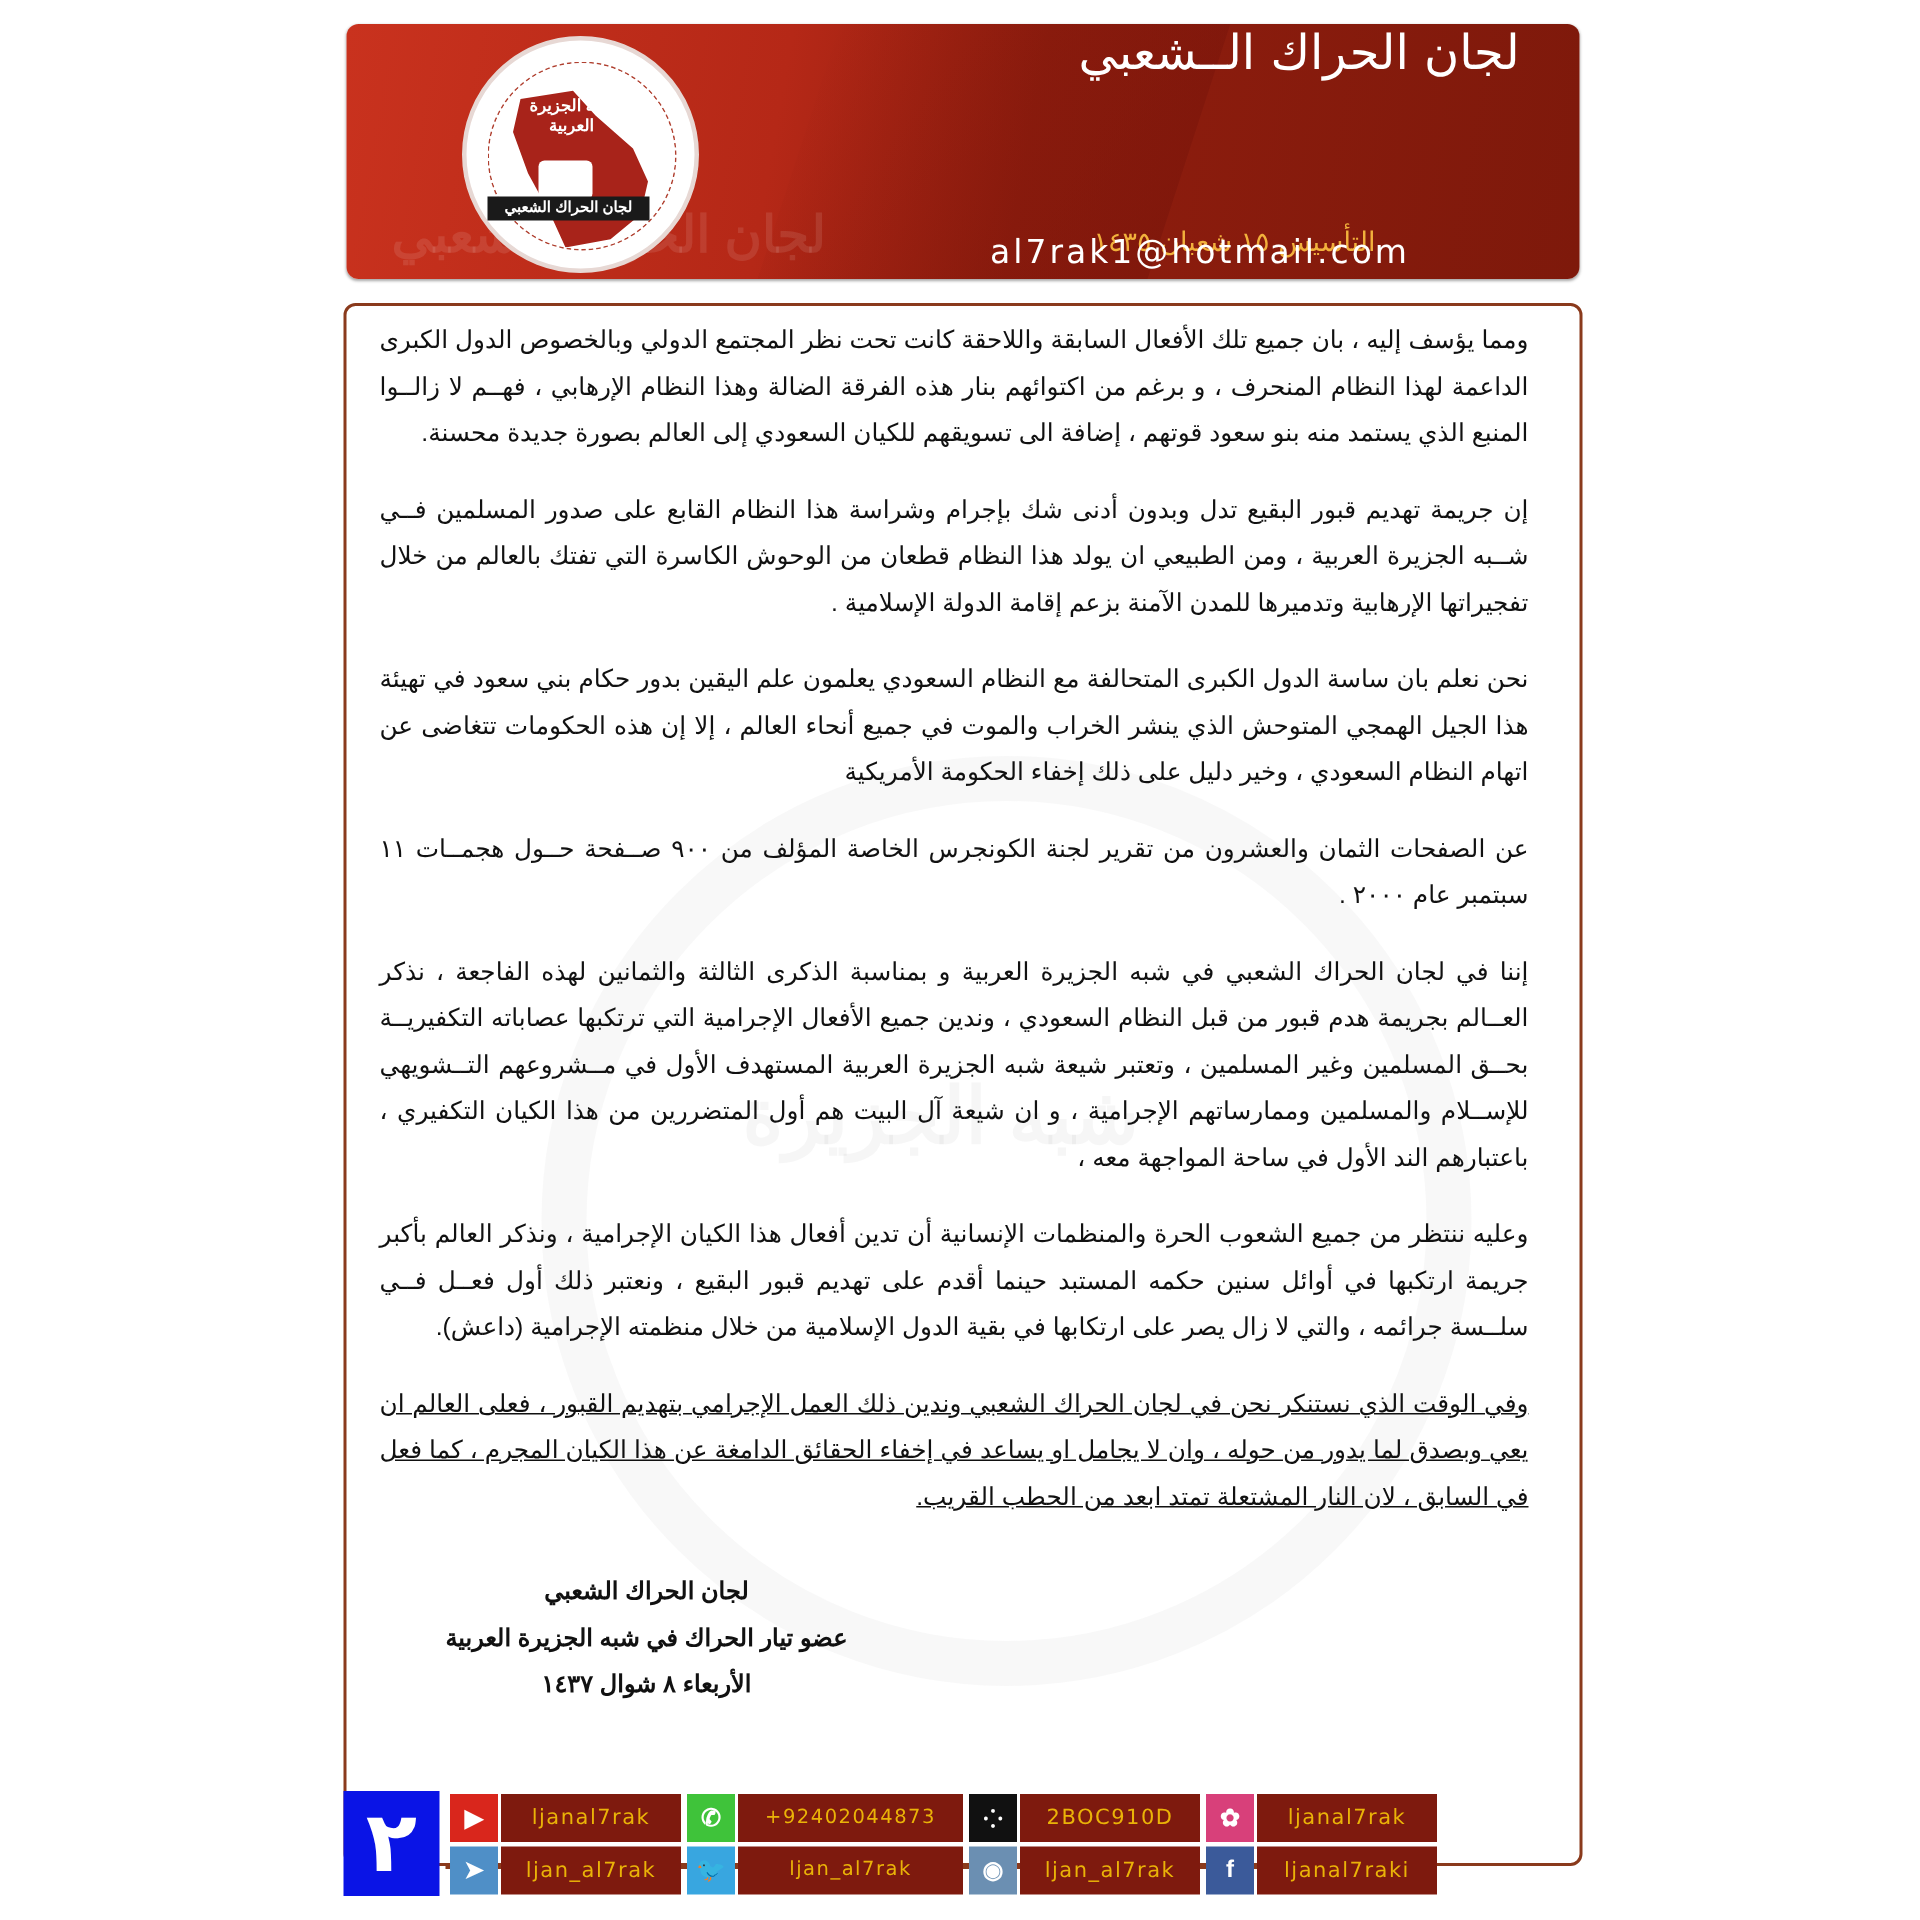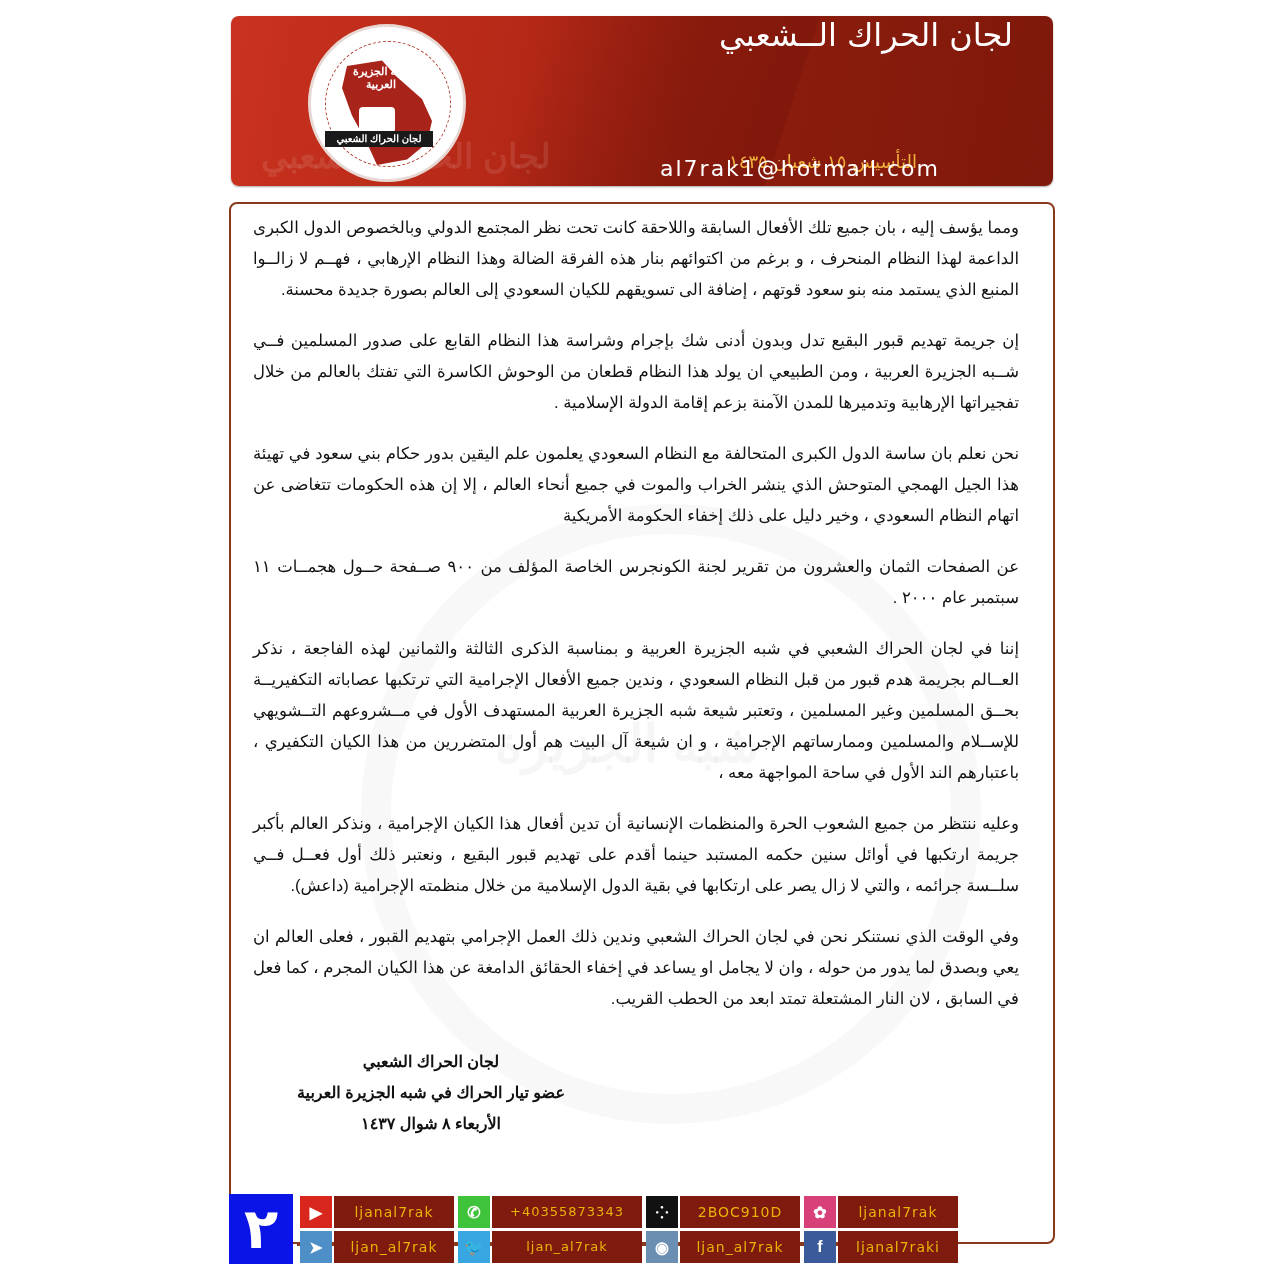--- a/index.html
+++ b/index.html
@@ -78,21 +78,21 @@
   .watermark-text {
     position: absolute; left: 264px; top: 510px; font-size: 52px; font-weight: bold;
     color: rgba(140,140,140,0.08); direction: rtl;
   }
   .body-text {
     position: absolute; left: 22px; top: 8px; width: 766px;
     direction: rtl; text-align: justify; text-align-last: right;
     font-family: "Liberation Sans", sans-serif; font-size: 16.5px; line-height: 31px; color: #111;
   }
   .body-text p { margin: 0 0 20px 0; }
-  .body-text p.tight { margin-bottom: 16px; }
+  .body-text p.tight { margin-bottom: 16px; text-decoration: underline; }
   .signature {
     position: absolute; left: 40px; top: 842px; width: 320px;
     direction: rtl; text-align: center; font-weight: bold; font-size: 16px; line-height: 31px; color: #111;
   }
   
   .page-num {
     position: absolute; left: 229px; top: 1194px; width: 64px; height: 70px;
     background: #0a14e6; color: #ffffff; font-size: 56px; font-weight: bold;
     text-align: center; line-height: 70px; font-family: "DejaVu Sans", sans-serif;
   }
@@ -151,21 +151,21 @@
 <div class="page-num">٢</div>
 
 <div class="social">
   <div class="s-row r1">
     <div class="s-item">
       <span class="s-icon" style="background: rgb(217, 38, 28);">▶</span>
       <span class="s-label">ljanal7rak</span>
     </div>
     <div class="s-item phone">
       <span class="s-icon" style="background: rgb(63, 195, 58);">✆</span>
-      <span class="s-label">+40355873343</span>
+      <span class="s-label">+92402044873</span>
     </div>
     <div class="s-item">
       <span class="s-icon" style="background: rgb(17, 17, 17);">⁘</span>
       <span class="s-label">2BOC910D</span>
     </div>
     <div class="s-item">
       <span class="s-icon" style="background: rgb(216, 64, 122);">✿</span>
       <span class="s-label">ljanal7rak</span>
     </div>
   </div>

